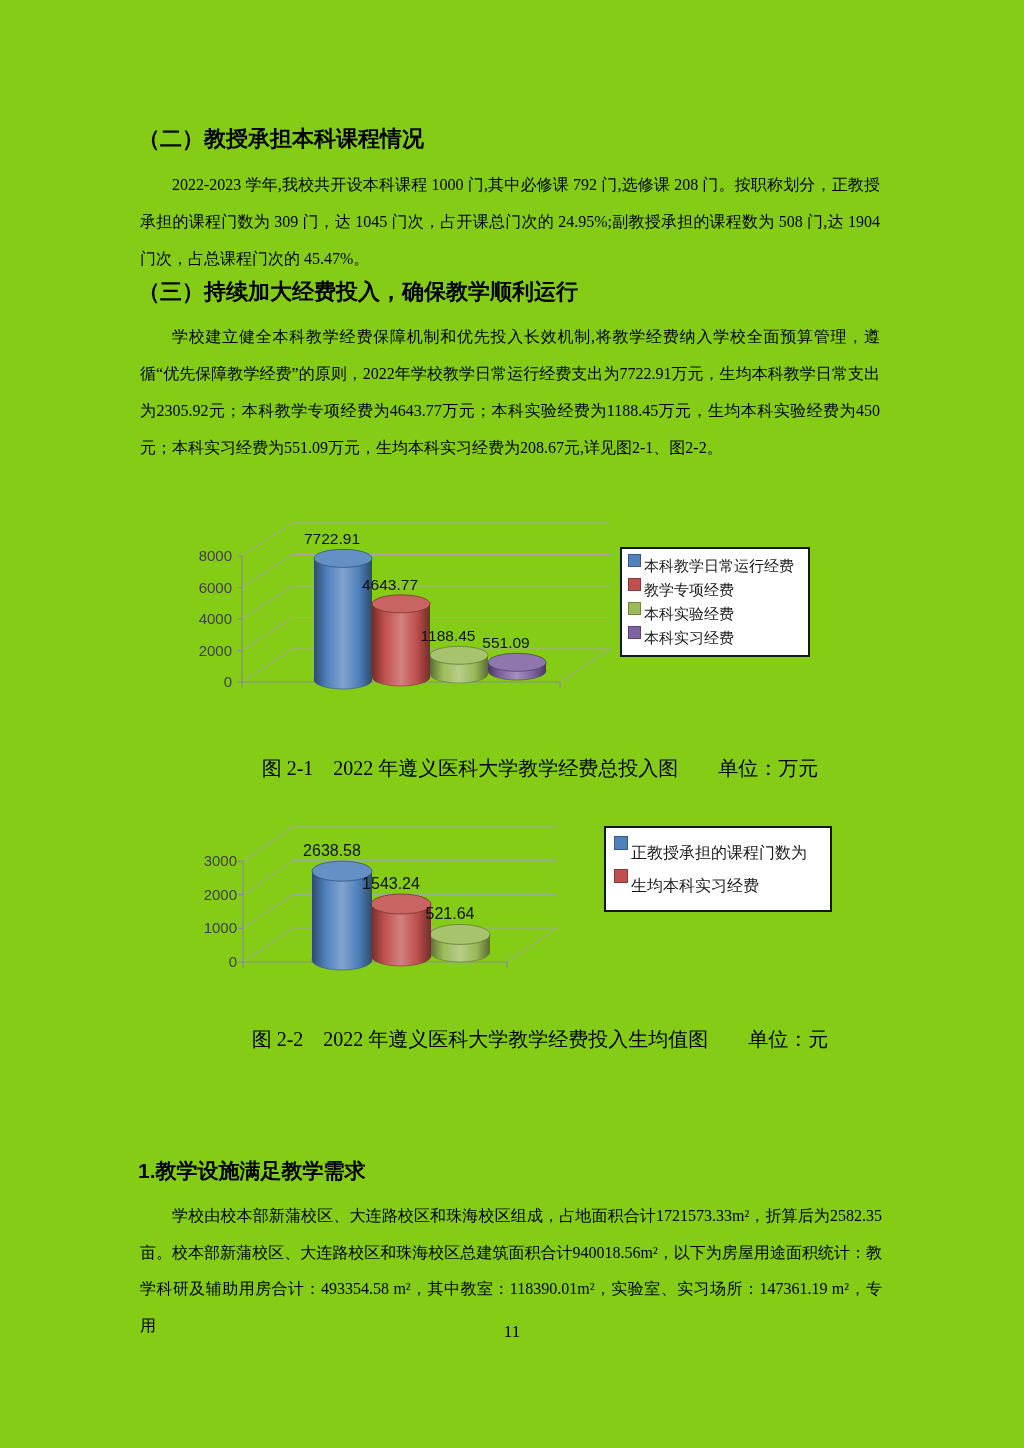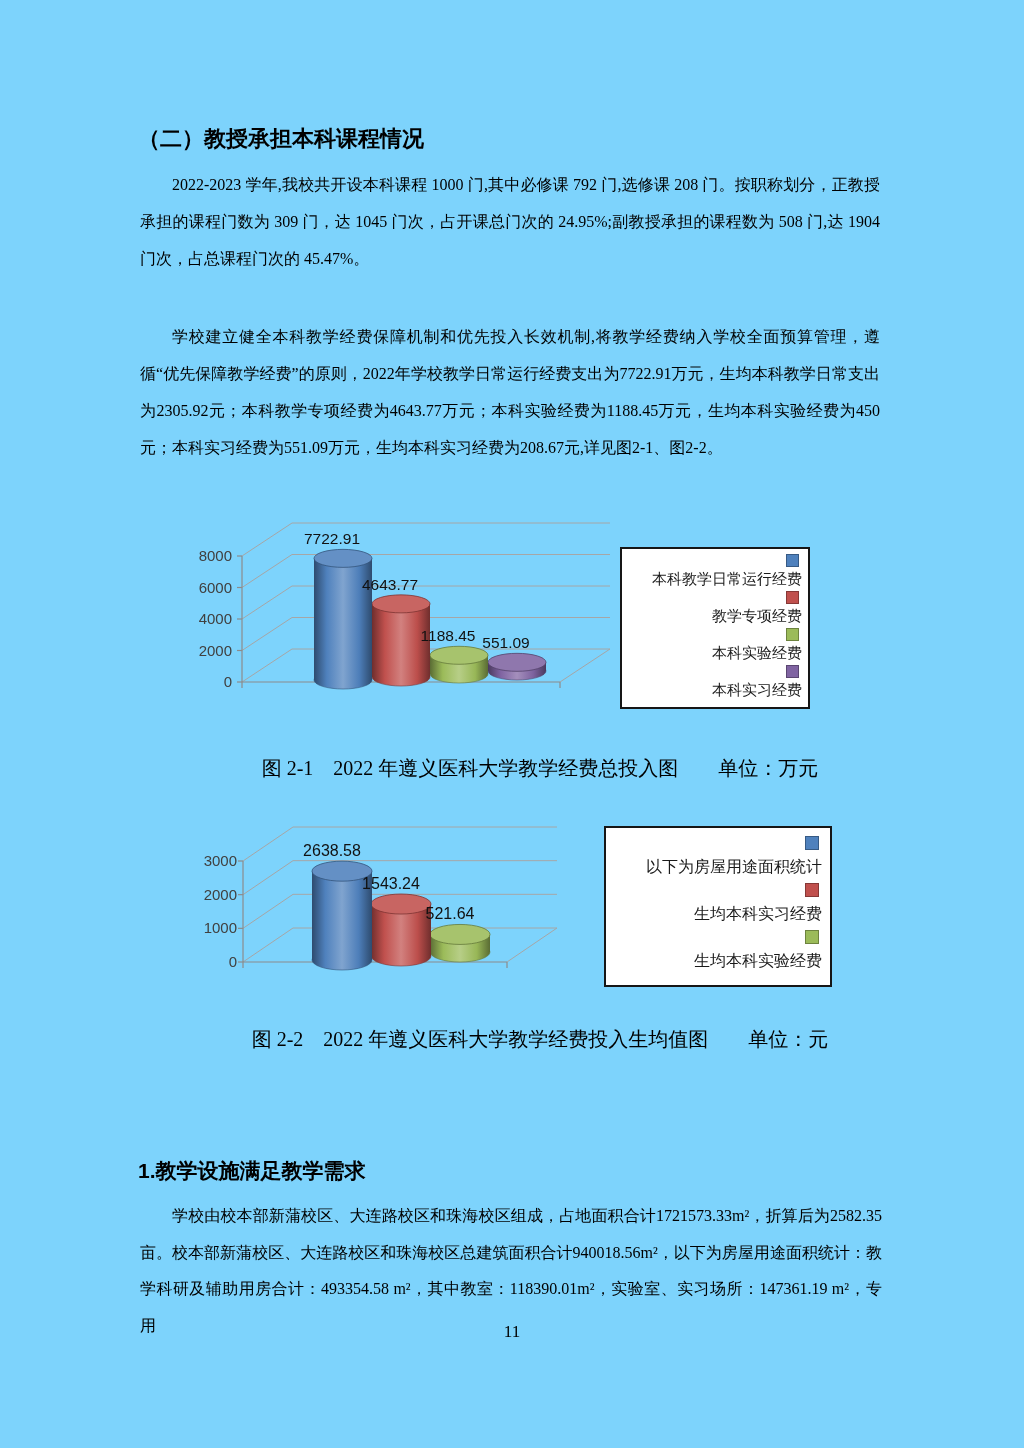--- a/index.html
+++ b/index.html
@@ -1,17 +1,17 @@
 <!DOCTYPE html>
 <html><head>
 <meta charset="utf-8">
 <style>
   html,body{margin:0;padding:0;background:#ffffff;}
   .page{
-    position:relative;width:1024px;height:1448px;background:#7dd3fc;
+    position:relative;width:1024px;height:1448px;background:#84cc16;
     font-family:"Liberation Serif",serif;color:#000;overflow:hidden;
   }
   .h-cn{
     position:absolute;
     font-family:"Liberation Sans",sans-serif;
     font-weight:700;font-size:22px;line-height:30px;white-space:nowrap;
   }
   .sub-h{
     position:absolute;
     font-family:"Liberation Sans",sans-serif;
@@ -25,36 +25,37 @@
     position:absolute;left:0;width:1024px;text-align:center;
     font-size:20px;line-height:26px;margin-left:28px;
   }
   .chart{position:absolute;}
   .chart svg{display:block;}
   .legend{
     position:absolute;background:#ffffff;border:2px solid #161616;
     box-sizing:border-box;
     font-family:"Liberation Sans",sans-serif;color:#1a1a1a;
   }
-  .legend-item{display:flex;align-items:flex-end;white-space:nowrap;flex-direction:column;}
+  .legend-item{display:flex;align-items:flex-start;white-space:nowrap;}
   .legend-swatch{display:inline-block;flex:0 0 auto;margin-right:3px;}
   .page-num{
     position:absolute;left:0;width:1024px;text-align:center;
     font-size:17px;font-family:"Liberation Serif",serif;
   }
 </style>
 </head>
 <body>
 
 <div class="page">
 
   <div class="h-cn" style="left:138px;top:124px;">（二）教授承担本科课程情况</div>
 
   <div class="body-p" style="left:140px;top:166px;width:740px;">2022-2023 学年,我校共开设本科课程 1000 门,其中必修课 792 门,选修课 208 门。按职称划分，正教授承担的课程门数为 309 门，达 1045 门次，占开课总门次的 24.95%;副教授承担的课程数为 508 门,达 1904 门次，占总课程门次的 45.47%。</div>
 
+  <div class="h-cn" style="left:138px;top:277px;">（三）持续加大经费投入，确保教学顺利运行</div>
 
   <div class="body-p" style="left:140px;top:318px;width:740px;">学校建立健全本科教学经费保障机制和优先投入长效机制,将教学经费纳入学校全面预算管理，遵循“优先保障教学经费”的原则，2022年学校教学日常运行经费支出为7722.91万元，生均本科教学日常支出为2305.92元；本科教学专项经费为4643.77万元；本科实验经费为1188.45万元，生均本科实验经费为450元；本科实习经费为551.09万元，生均本科实习经费为208.67元,详见图2-1、图2-2。</div>
 
   <div class="chart" style="left:188px;top:505px;width:640px;height:215px;">
     <svg id="chart1" width="640" height="215" viewBox="0 0 640 215">
         <defs>
           <linearGradient id="chart1-g0" x1="0" y1="0" x2="1" y2="0">
             <stop offset="0" stop-color="rgb(46,75,110)"></stop>
             <stop offset="0.22" stop-color="rgb(79,129,189)"></stop>
             <stop offset="0.5" stop-color="rgb(128,164,207)"></stop>
@@ -200,30 +201,26 @@
         <ellipse cx="154" cy="148" rx="30" ry="10" fill="url(#chart2-g0)" stroke="rgb(51,84,123)" stroke-width="0.6"></ellipse>
         <rect x="124" y="59.16780666666668" width="60" height="88.83219333333332" fill="url(#chart2-g0)"></rect>
         <ellipse cx="154" cy="59.16780666666668" rx="30" ry="10" fill="rgb(100,144,197)" stroke="rgb(51,84,123)" stroke-width="0.8"></ellipse>
         <text x="144" y="44.16780666666668" text-anchor="middle" font-size="16" fill="#111" font-family="&quot;Liberation Sans&quot;,sans-serif">2638.58</text>
         <text x="203" y="77.04425333333333" text-anchor="middle" font-size="16" fill="#111" font-family="&quot;Liberation Sans&quot;,sans-serif">1543.24</text>
         <text x="262" y="107.43812" text-anchor="middle" font-size="16" fill="#111" font-family="&quot;Liberation Sans&quot;,sans-serif">521.64</text>
       </svg>
     <div class="legend" id="legend2" style="left:416px;top:14px;width:228px;padding:8px 8px;font-size:16px;line-height:33px;">
         <div class="legend-item">
           <span class="legend-swatch" style="width: 12px; height: 12px; background: rgb(79, 129, 189); border: 1px solid rgb(55, 90, 132);"></span>
-          <span>以下为房屋用途面积统计</span>
+          <span>正教授承担的课程门数为</span>
         </div>
         <div class="legend-item">
           <span class="legend-swatch" style="width: 12px; height: 12px; background: rgb(192, 80, 77); border: 1px solid rgb(134, 56, 54);"></span>
           <span>生均本科实习经费</span>
         </div>
-        <div class="legend-item">
-          <span class="legend-swatch" style="width: 12px; height: 12px; background: rgb(155, 187, 89); border: 1px solid rgb(109, 131, 62);"></span>
-          <span>生均本科实验经费</span>
-        </div>
       </div>
   </div>
 
   <div class="caption" style="top:1026px;">图 2-2　2022 年遵义医科大学教学经费投入生均值图　　单位：元</div>
 
 
   <div class="sub-h" style="left:138px;top:1159px;">1.教学设施满足教学需求</div>
 
   <div class="body-p" style="left:140px;top:1198px;width:742px;line-height:36.5px;">学校由校本部新蒲校区、大连路校区和珠海校区组成，占地面积合计1721573.33m²，折算后为2582.35亩。校本部新蒲校区、大连路校区和珠海校区总建筑面积合计940018.56m²，以下为房屋用途面积统计：教学科研及辅助用房合计：493354.58 m²，其中教室：118390.01m²，实验室、实习场所：147361.19 m²，专用</div>
 

